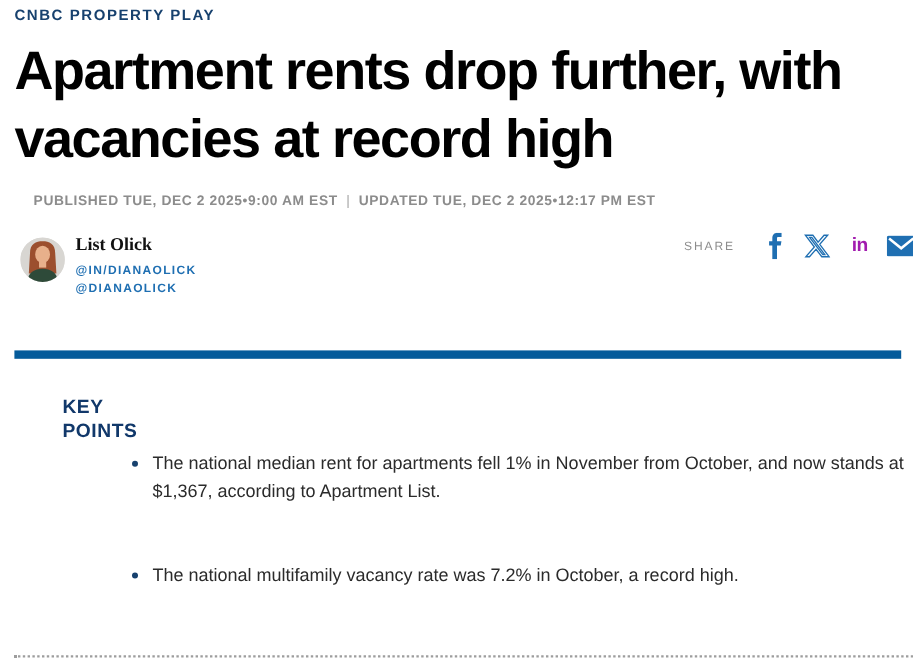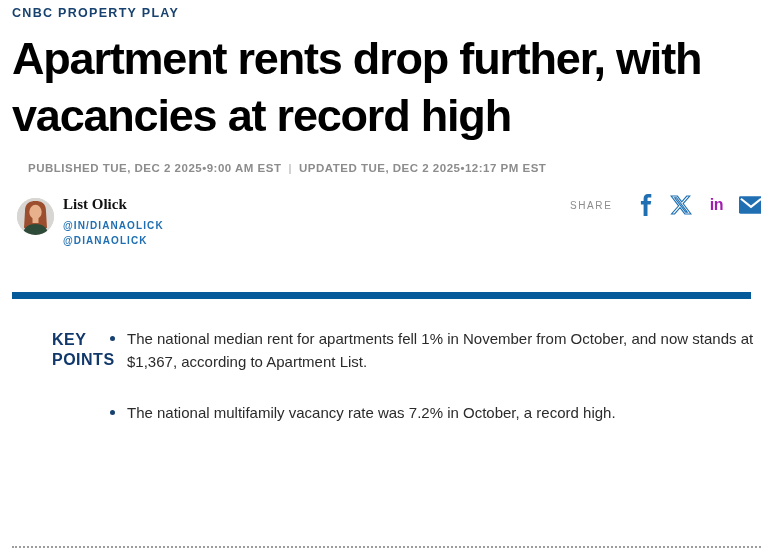--- a/index.html
+++ b/index.html
@@ -62,21 +62,21 @@
     position:absolute; left:12px; top:330px; width:80px;
     font-size:16px; line-height:19.5px; font-weight:bold;
     letter-spacing:0.5px; color:#11386a;margin-left:40px;
   }
   .key-points-list {
     position:absolute; left:110px; top:328px; width:644px;
     list-style:none;
   }
   .key-points-list li {
     position:relative; padding-left:17px; margin-bottom:29px;
-    font-size:15px; line-height:22.5px; color:#2b2b2b;
+    font-size:15px; line-height:22.5px; color:#2b2b2b;margin-top:48px;
   }
   .key-points-list li::before {
     content:""; position:absolute; left:0; top:8px;
     width:5px; height:5px; border-radius:50%; background:#17416e;
   }
   .dotted-divider {
     position:absolute; left:12px; top:546px; width:749px; height:0;
     border-top:2px dotted #9d9d9d;
   }
 </style>

